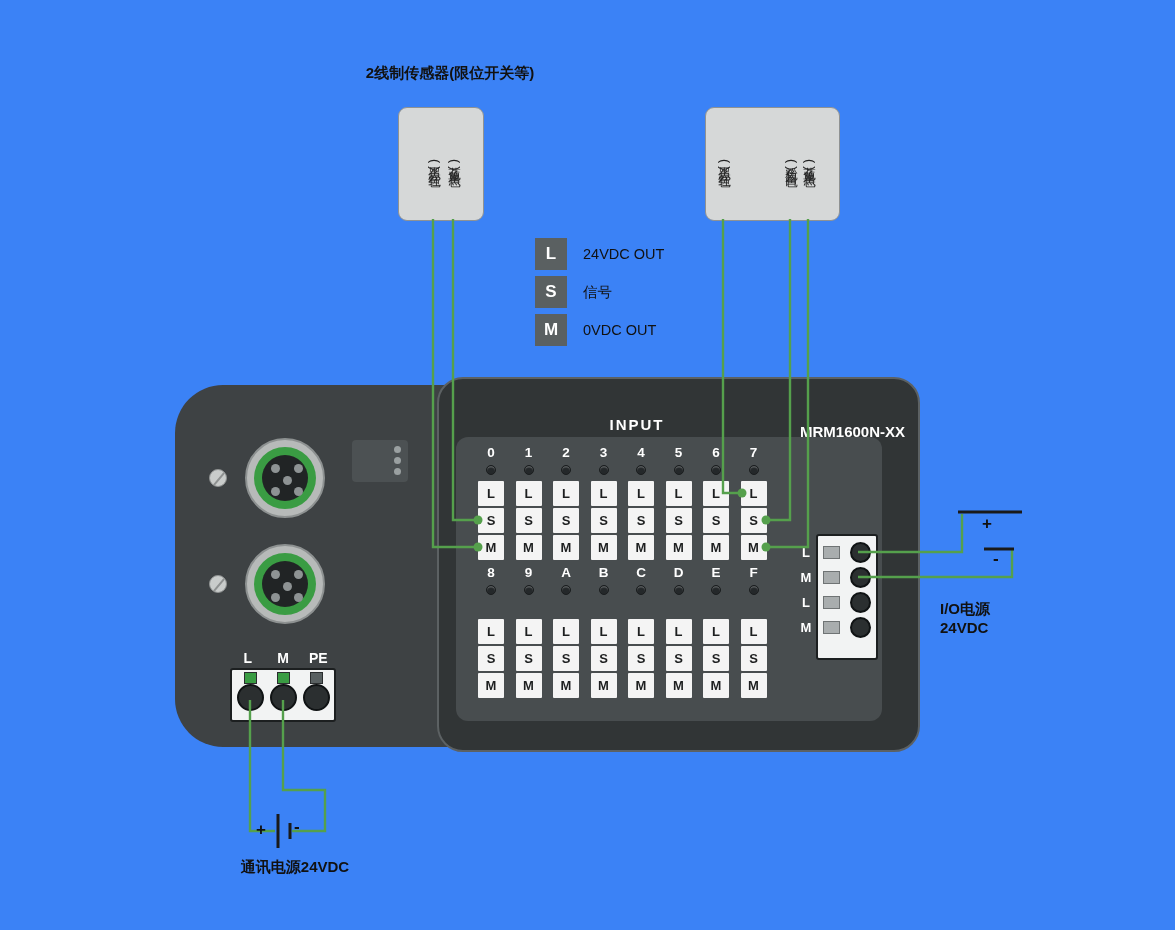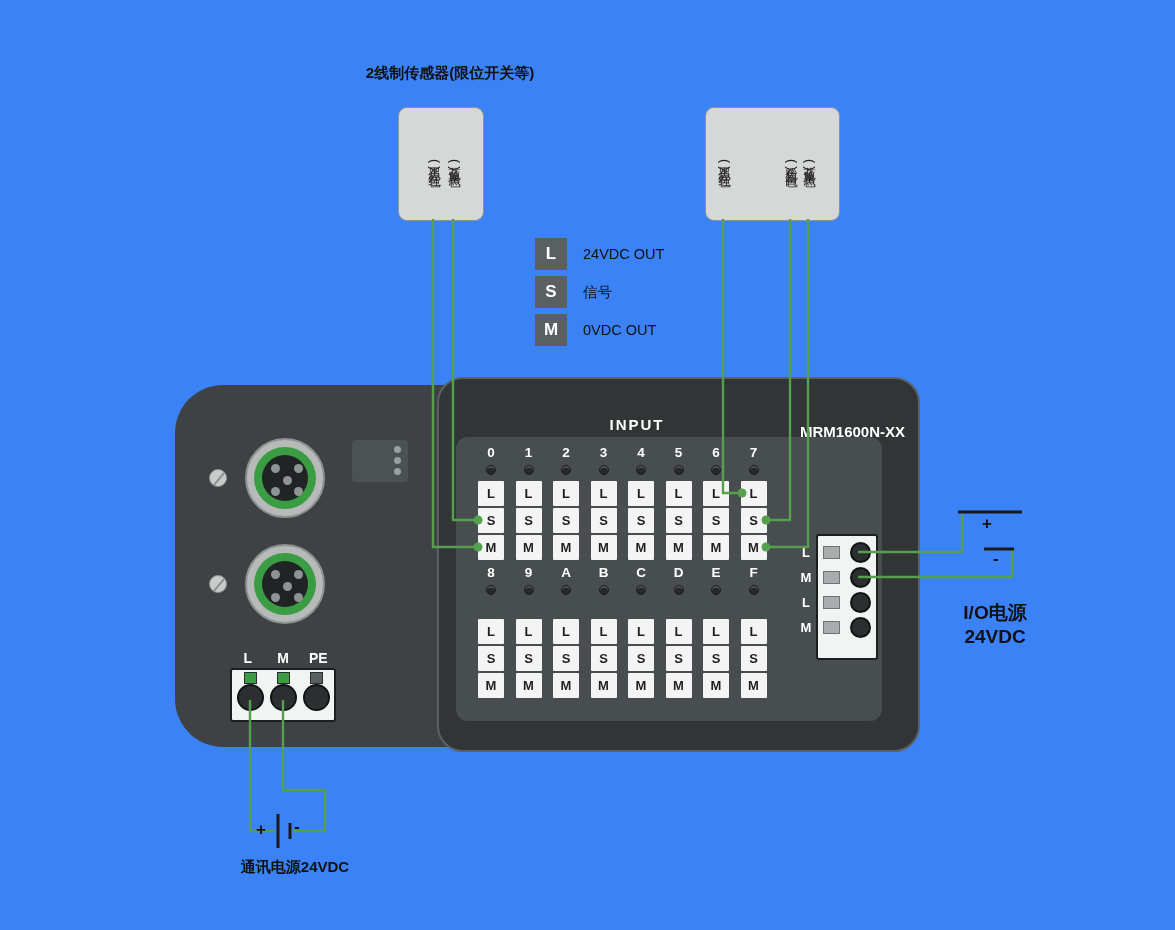--- a/index.html
+++ b/index.html
@@ -58,21 +58,21 @@
   .io-circle{ position:absolute; right:5px; top:2px; width:21px; height:21px; border-radius:50%; background:#2b2f30; border:2px solid #101314; }
 
   #pwr-labels{ position:absolute; left:230px; top:650px; width:106px; display:flex; z-index:6; }
   #pwr-labels span{ flex:1; text-align:center; color:#fff; font-size:14px; font-weight:bold; }
   #pwr-block{ position:absolute; left:230px; top:668px; width:106px; height:54px; background:#f2f3f3; border:2px solid #1c1f20; border-radius:3px; z-index:6; }
   .clamp{ position:absolute; top:2px; width:13px; height:12px; border:1px solid #2a2d2e; }
   .clamp.green{ background:var(--green); }
   .clamp.dark{ background:#596061; }
   .pwr-circle{ position:absolute; top:13.5px; width:27px; height:27px; border-radius:50%; background:#2b2f30; border:2px solid #101314; }
 
-  #io-power-label{ position:absolute; left:940px; top:600px; width:110px; text-align:center; font-size:19px; font-weight:bold; color:#111; z-index:6; }
+  #io-power-label{ position:absolute; left:940px; top:600px; width:110px; text-align:left; font-size:15px; font-weight:bold; color:#111; z-index:6; }
   #comm-power-label{ position:absolute; left:205px; top:858px; width:180px; text-align:center; font-size:15px; font-weight:bold; color:#111; z-index:6; }
 
   .pm{ position:absolute; font-size:17px; font-weight:bold; color:#111; z-index:60; }
   #plus-r{ left:982px; top:514px; } #minus-r{ left:993px; top:549px; }
   #plus-b{ left:256px; top:820px; } #minus-b{ left:294px; top:817px; }
 
   #wires{ position:absolute; left:0; top:0; z-index:50; pointer-events:none; }
   .wire{ stroke:var(--wire); stroke-width:2.4; fill:none; }
   .plate{ stroke:#1a1a1a; stroke-width:3; fill:none; }
   .wdot{ fill:var(--wire); }

